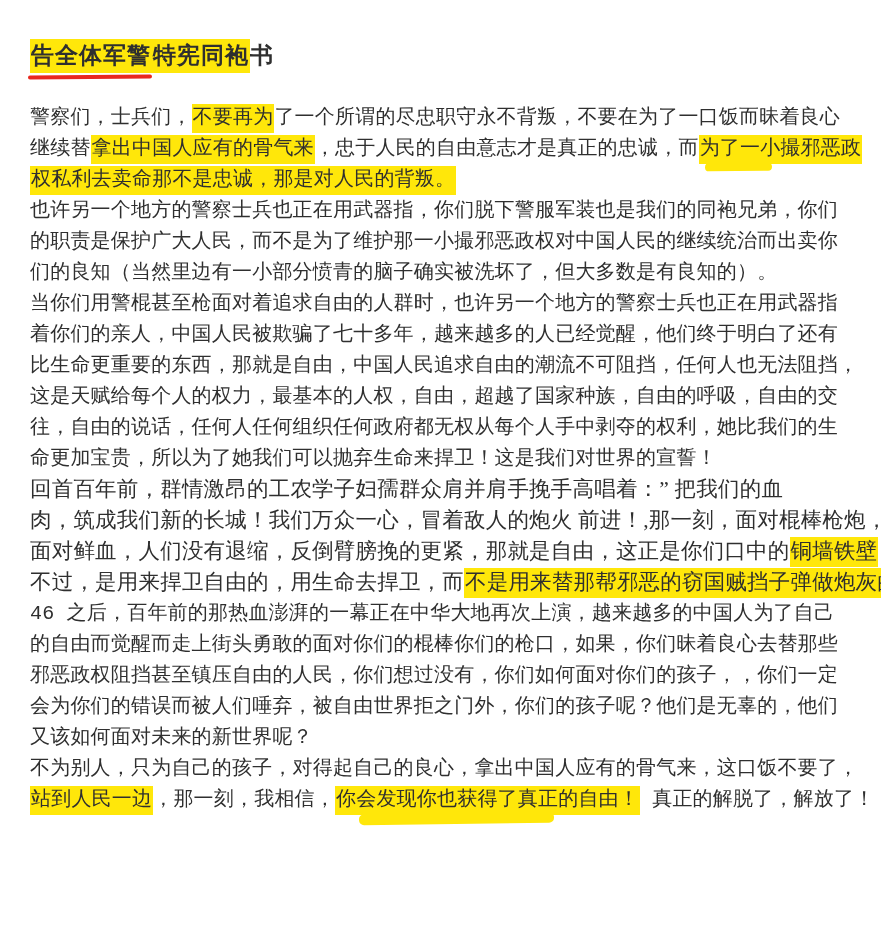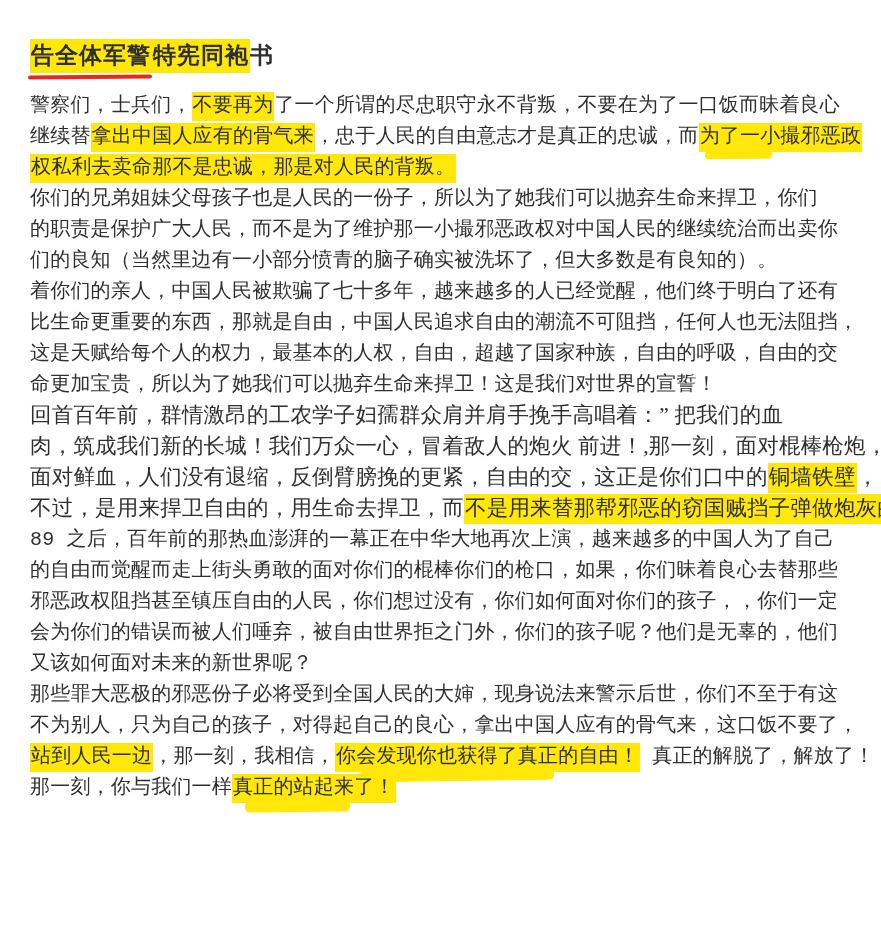--- a/index.html
+++ b/index.html
@@ -10,21 +10,21 @@
   }
   *{margin:0;padding:0;box-sizing:border-box;}
   html,body{width:881px;height:941px;background:var(--bg);overflow:hidden;}
   body{font-family:"Liberation Sans",sans-serif;color:var(--ink);}
   .document{padding:40px 26px 0 30px;}
   .title-line{
     font-size:23px;
     font-weight:bold;
     line-height:30px;
     letter-spacing:1px;
-    margin-bottom:20px;
+    margin-bottom:32px;
     white-space:nowrap;
   }
   .body-lines{}
   .line{
     font-size:20px;
     line-height:31px;
     letter-spacing:0.2px;
     white-space:nowrap;
     font-family:Liberation Mono, monospace;
   }
@@ -71,34 +71,34 @@
 </style>
 </head>
 <body>
 
 <div class="document">
   <div class="title-line"><span class="hl ul">告全体军警</span><span class="hl">特宪同袍</span><span>书</span></div>
   <div class="body-lines">
       <div class="line"><span>警察们，士兵们，</span><span class="hl">不要再为</span><span>了一个所谓的尽忠职守永不背叛，不要在为了一口饭而昧着良心</span></div>
       <div class="line"><span>继续替</span><span class="hl">拿出中国人应有的骨气来</span><span>，忠于人民的自由意志才是真正的忠诚，而</span><span class="hl swipe swipe-small">为了一小撮邪恶政</span></div>
       <div class="line"><span class="hl">权私利去卖命那不是忠诚，那是对人民的背叛。</span></div>
-      <div class="line"><span>你们的兄弟姐妹父母孩子也是人民的一份子，所以为了她我们可以抛弃生命来捍卫，你们</span></div>
+      <div class="line"><span>也许另一个地方的警察士兵也正在用武器指，你们脱下警服军装也是我们的同袍兄弟，你们</span></div>
       <div class="line"><span>的职责是保护广大人民，而不是为了维护那一小撮邪恶政权对中国人民的继续统治而出卖你</span></div>
       <div class="line"><span>们的良知（当然里边有一小部分愤青的脑子确实被洗坏了，但大多数是有良知的）。</span></div>
+      <div class="line"><span>当你们用警棍甚至枪面对着追求自由的人群时，也许另一个地方的警察士兵也正在用武器指</span></div>
       <div class="line"><span>着你们的亲人，中国人民被欺骗了七十多年，越来越多的人已经觉醒，他们终于明白了还有</span></div>
       <div class="line"><span>比生命更重要的东西，那就是自由，中国人民追求自由的潮流不可阻挡，任何人也无法阻挡，</span></div>
       <div class="line"><span>这是天赋给每个人的权力，最基本的人权，自由，超越了国家种族，自由的呼吸，自由的交</span></div>
+      <div class="line"><span>往，自由的说话，任何人任何组织任何政府都无权从每个人手中剥夺的权利，她比我们的生</span></div>
       <div class="line"><span>命更加宝贵，所以为了她我们可以抛弃生命来捍卫！这是我们对世界的宣誓！</span></div>
       <div class="line serif"><span>回首百年前，群情激昂的工农学子妇孺群众肩并肩手挽手高唱着：”  把我们的血</span></div>
       <div class="line serif"><span>肉，筑成我们新的长城！我们万众一心，冒着敌人的炮火 前进！,那一刻，面对棍棒枪炮，</span></div>
-      <div class="line serif"><span>面对鲜血，人们没有退缩，反倒臂膀挽的更紧，自由的交，这正是你们口中的</span><span class="hl">铜墙铁壁</span><span>，</span></div>
+      <div class="line serif"><span>面对鲜血，人们没有退缩，反倒臂膀挽的更紧，那就是自由，这正是你们口中的</span><span class="hl">铜墙铁壁</span><span>，</span></div>
       <div class="line serif"><span>不过，是用来捍卫自由的，用生命去捍卫，而</span><span class="hl">不是用来替那帮邪恶的窃国贼挡子弹做炮灰的。</span></div>
-      <div class="line"><span>89 之后，百年前的那热血澎湃的一幕正在中华大地再次上演，越来越多的中国人为了自己</span></div>
+      <div class="line"><span>46 之后，百年前的那热血澎湃的一幕正在中华大地再次上演，越来越多的中国人为了自己</span></div>
       <div class="line"><span>的自由而觉醒而走上街头勇敢的面对你们的棍棒你们的枪口，如果，你们昧着良心去替那些</span></div>
       <div class="line"><span>邪恶政权阻挡甚至镇压自由的人民，你们想过没有，你们如何面对你们的孩子，，你们一定</span></div>
       <div class="line"><span>会为你们的错误而被人们唾弃，被自由世界拒之门外，你们的孩子呢？他们是无辜的，他们</span></div>
       <div class="line"><span>又该如何面对未来的新世界呢？</span></div>
-      <div class="line"><span>那些罪大恶极的邪恶份子必将受到全国人民的大婶，现身说法来警示后世，你们不至于有这</span></div>
       <div class="line"><span>不为别人，只为自己的孩子，对得起自己的良心，拿出中国人应有的骨气来，这口饭不要了，</span></div>
       <div class="line"><span class="hl">站到人民一边</span><span>，那一刻，我相信，</span><span class="hl swipe">你会发现你也获得了真正的自由！</span><span> 真正的解脱了，解放了！</span></div>
-      <div class="line"><span>那一刻，你与我们一样</span><span class="hl swipe">真正的站起来了！</span></div>
     </div>
 </div>
 
 </body></html>

